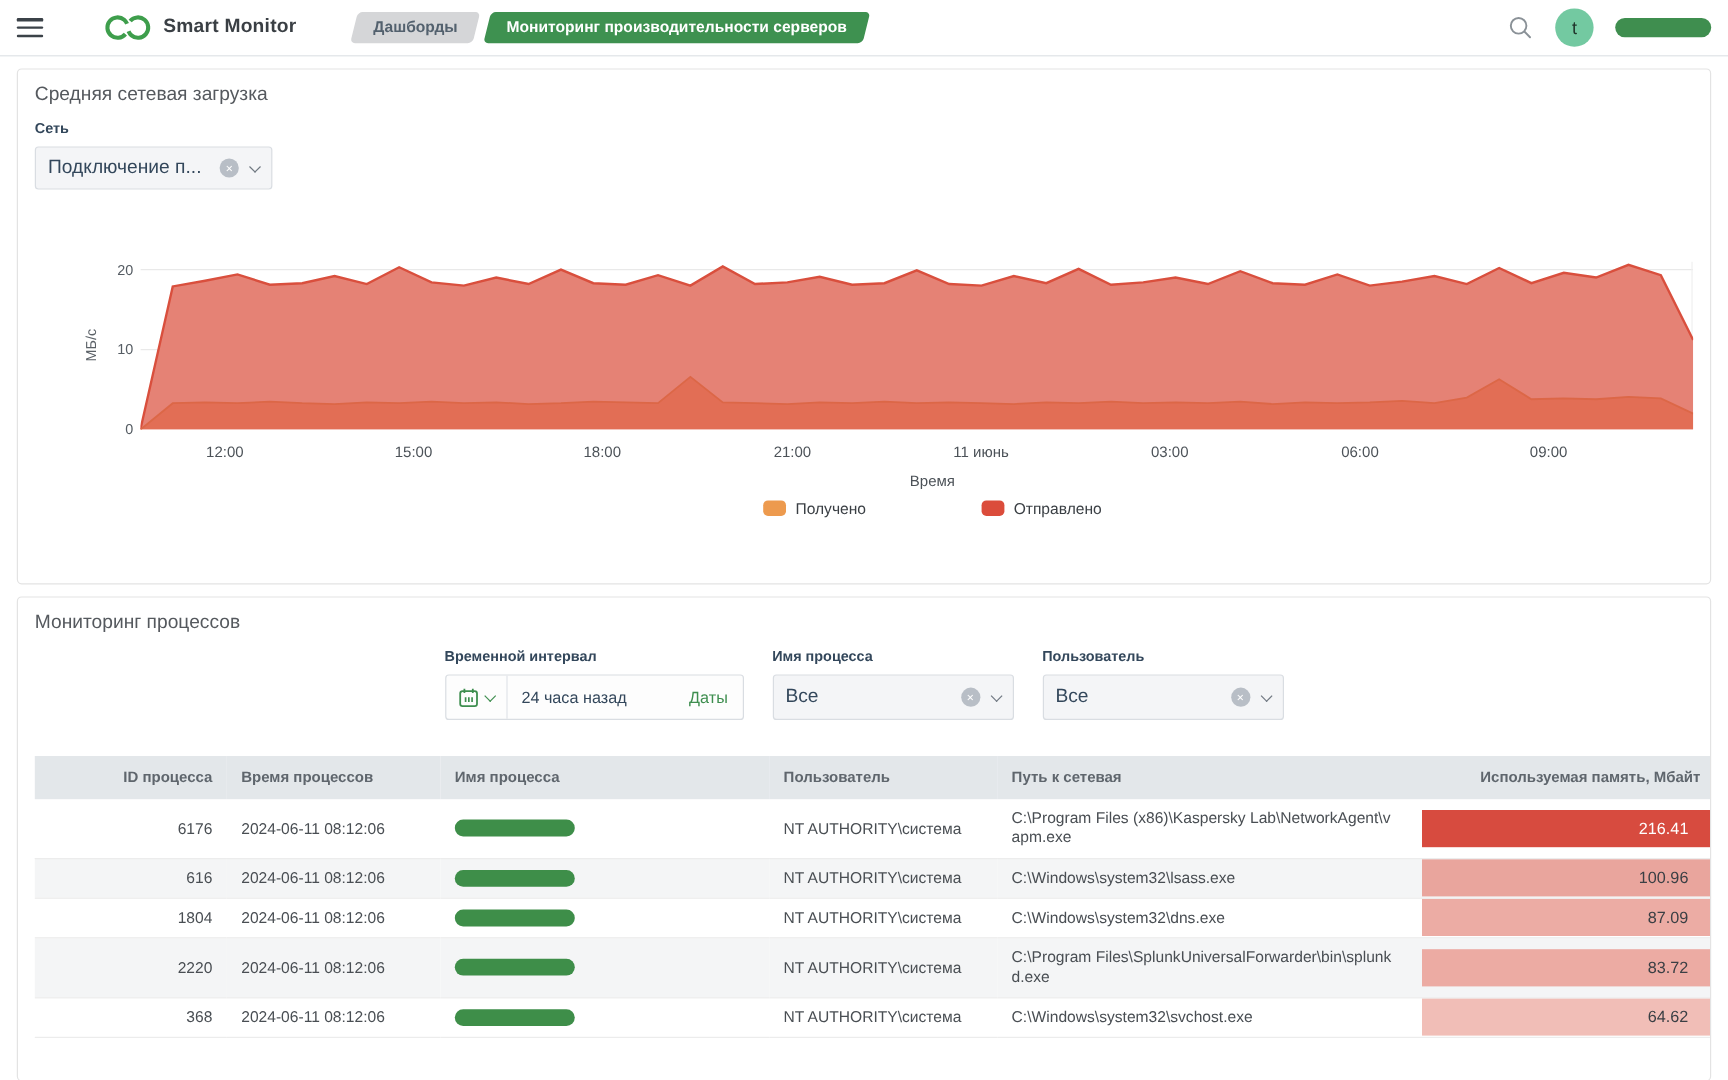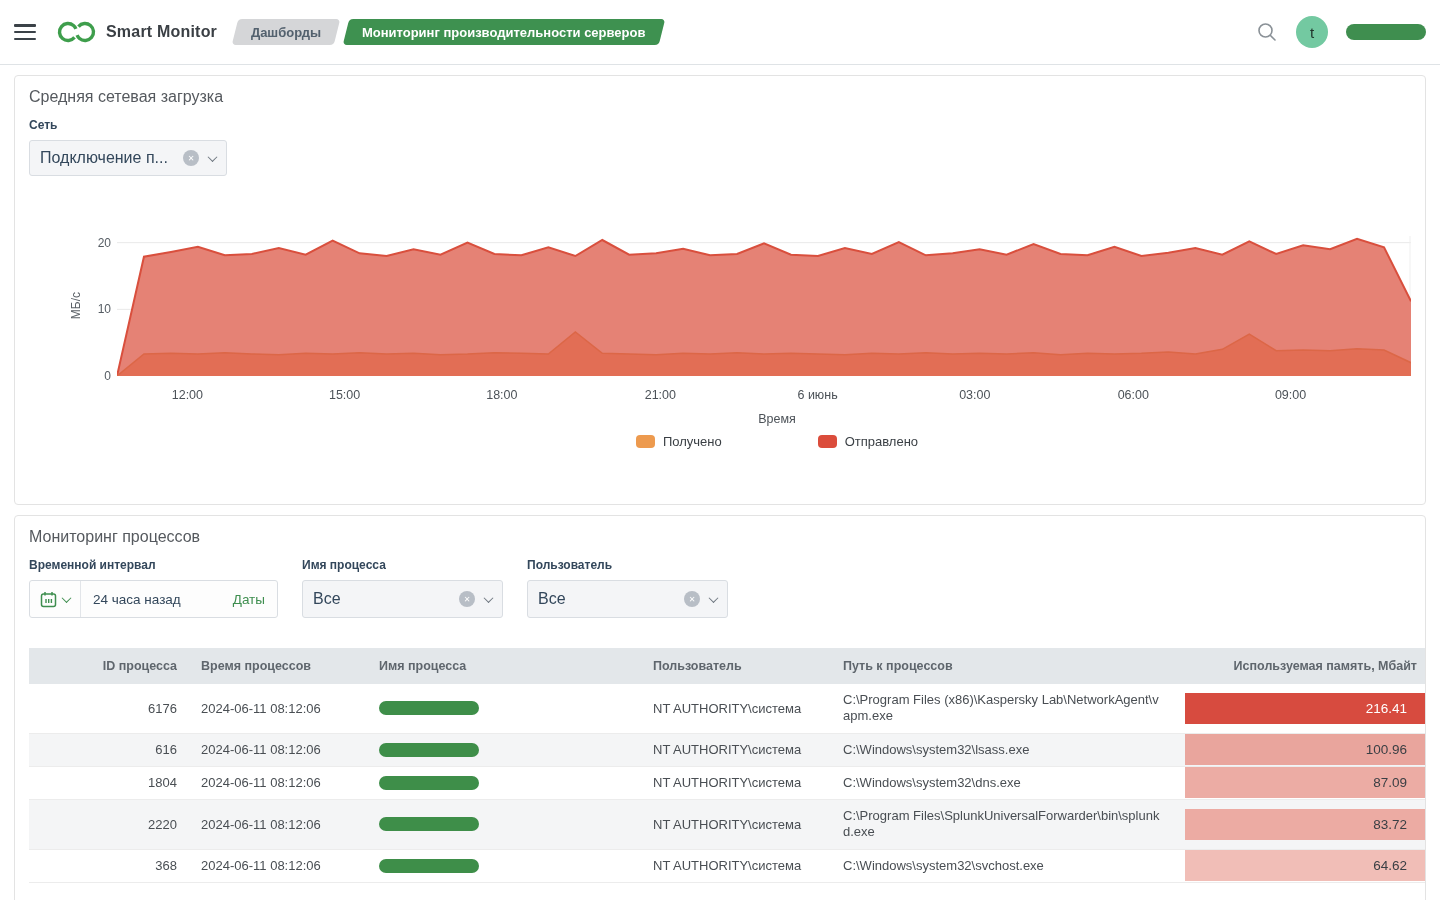--- a/index.html
+++ b/index.html
@@ -1,20 +1,20 @@
 <!DOCTYPE html>
 <html><head>
 <meta charset="utf-8">
 <style>
   * { margin:0; padding:0; box-sizing:border-box; }
   html,body { width:1440px; height:900px; overflow:hidden; background:#fff;
     font-family:"Liberation Sans","DejaVu Sans",sans-serif; color:#3a3f44; }
 
   
-  .topbar { height:65px; display:flex; align-items:center; border-bottom:1px solid #dfe3e6; padding:0 14px; background:#fff; }
+  .topbar { height:47px; display:flex; align-items:center; border-bottom:1px solid #dfe3e6; padding:0 14px; background:#fff;gap:30px; }
   .hamburger { width:22px; height:16px; display:flex; flex-direction:column; justify-content:space-between; cursor:pointer; margin-right:20px; }
   .hamburger span { height:2.5px; background:#3b4248; border-radius:1px; }
   .brand { display:flex; align-items:center; gap:8px; margin-right:18px; }
   .brand-name { font-size:16px; font-weight:bold; color:#3a3f44; letter-spacing:.2px; }
   .crumbs { display:flex; align-items:center; gap:9px; }
   .crumb { transform:skewX(-14deg); border-radius:4px; padding:4px 16px; cursor:pointer; }
   .crumb > span { display:inline-block; transform:skewX(14deg); font-size:13px; font-weight:bold; }
   .crumb.gray { background:#d5d6d8; }
   .crumb.gray > span { color:#53616e; }
   .crumb.green { background:#3e9150; }
@@ -46,21 +46,21 @@
   .plot svg { position:absolute; inset:0; width:100%; height:100%; }
   .xticks { position:relative; height:34px; margin-left:74px; }
   .xticks div { position:absolute; top:12px; transform:translateX(-50%); font-size:12.5px; color:#4c5258; }
   .xlabel { text-align:center; font-size:12.5px; color:#4c5258; margin:2px 0 8px 74px; }
   .legend { display:flex; justify-content:center; gap:96px; margin:6px 0 4px 74px; }
   .legend-item { display:flex; align-items:center; gap:8px; cursor:pointer; }
   .legend-swatch { width:19px; height:13px; border-radius:4px; }
   .legend-text { font-size:13px; color:#3a3f44; }
 
   
-  .filters { display:flex; gap:24px; margin-top:4px; }
+  .filters { display:flex; gap:24px; margin-top:4px;justify-content:center; }
   .time-ctl { width:249px; height:38px; border:1px solid #d9dde2; border-radius:3px; background:#fdfdfd; display:flex; align-items:center; }
   .time-ctl .cal-seg { display:flex; align-items:center; gap:6px; padding:0 10px; border-right:1px solid #e2e5e9; height:100%; cursor:pointer; }
   .time-ctl .cal-seg .chev { border-color:#3e8e4f; }
   .time-ctl .tval { flex:1; font-size:13.5px; color:#33475b; padding:0 12px; }
   .time-ctl .dates { font-size:13.5px; color:#3e8e4f; padding-right:12px; cursor:pointer; }
 
   
   .ptable { width:100%; border-collapse:collapse; table-layout:fixed; margin-top:30px; }
   .ptable th { background:#e3e7ea; color:#5f666d; font-size:12.5px; font-weight:bold; padding:11px 12px; text-align:left; }
   .ptable th.r, .ptable td.r { text-align:right; }
@@ -129,21 +129,21 @@
             <path d="M0.0,140.0L27.3,118.0L54.6,117.3L81.9,118.0L109.2,116.7L136.5,118.0L163.8,118.7L191.0,117.3L218.3,118.0L245.6,116.7L272.9,118.0L300.2,117.3L327.5,118.7L354.8,118.0L382.1,116.7L409.4,117.3L436.7,118.0L464.0,96.0L491.3,117.3L518.5,118.0L545.8,118.7L573.1,117.3L600.4,118.0L627.7,116.7L655.0,118.0L682.3,117.3L709.6,118.0L736.9,118.7L764.2,117.3L791.5,118.0L818.8,116.7L846.0,118.0L873.3,117.3L900.6,118.0L927.9,116.7L955.2,118.7L982.5,117.3L1009.8,118.0L1037.1,117.3L1064.4,116.0L1091.7,118.0L1119.0,113.3L1146.3,98.0L1173.5,114.7L1200.8,114.0L1228.1,114.7L1255.4,112.7L1282.7,114.0L1310.0,126.7L1310,140L0,140Z" fill="#E26E55"></path>
             <path d="M0.0,140.0L27.3,118.0L54.6,117.3L81.9,118.0L109.2,116.7L136.5,118.0L163.8,118.7L191.0,117.3L218.3,118.0L245.6,116.7L272.9,118.0L300.2,117.3L327.5,118.7L354.8,118.0L382.1,116.7L409.4,117.3L436.7,118.0L464.0,96.0L491.3,117.3L518.5,118.0L545.8,118.7L573.1,117.3L600.4,118.0L627.7,116.7L655.0,118.0L682.3,117.3L709.6,118.0L736.9,118.7L764.2,117.3L791.5,118.0L818.8,116.7L846.0,118.0L873.3,117.3L900.6,118.0L927.9,116.7L955.2,118.7L982.5,117.3L1009.8,118.0L1037.1,117.3L1064.4,116.0L1091.7,118.0L1119.0,113.3L1146.3,98.0L1173.5,114.7L1200.8,114.0L1228.1,114.7L1255.4,112.7L1282.7,114.0L1310.0,126.7" fill="none" stroke="#DC6747" stroke-width="1.5" vector-effect="non-scaling-stroke"></path>
           </svg>
       </div>
     </div>
     <div class="xticks" id="xticks">
         <div style="left:3.5000000000000004%">12:00</div>
         <div style="left:15.9%">15:00</div>
         <div style="left:28.299999999999997%">18:00</div>
         <div style="left:40.8%">21:00</div>
-        <div style="left:53.2%">6 июнь</div>
+        <div style="left:53.2%">11 июнь</div>
         <div style="left:65.60000000000001%">03:00</div>
         <div style="left:78.10000000000001%">06:00</div>
         <div style="left:90.5%">09:00</div>
       </div>
     <div class="xlabel">Время</div>
     <div class="legend" id="legend">
         <div class="legend-item">
     <span class="legend-swatch" style="background:#ED9A4E"></span>
     <span class="legend-text">Получено</span>
         </div>
@@ -203,21 +203,21 @@
         <col class="c-user">
         <col class="c-path">
         <col class="c-mem">
       </colgroup>
     <thead>
       <tr>
         <th class="r">ID процесса</th>
         <th>Время процессов</th>
         <th>Имя процесса</th>
         <th>Пользователь</th>
-        <th>Путь к процессов</th>
+        <th>Путь к сетевая</th>
         <th class="r">Используемая память, Мбайт</th>
       </tr>
     </thead>
     <tbody id="tbody">
   <tr>
     <td class="r">6176</td>
     <td>2024-06-11 08:12:06</td>
     <td>
             <div class="name-pill"></div>
           </td>

